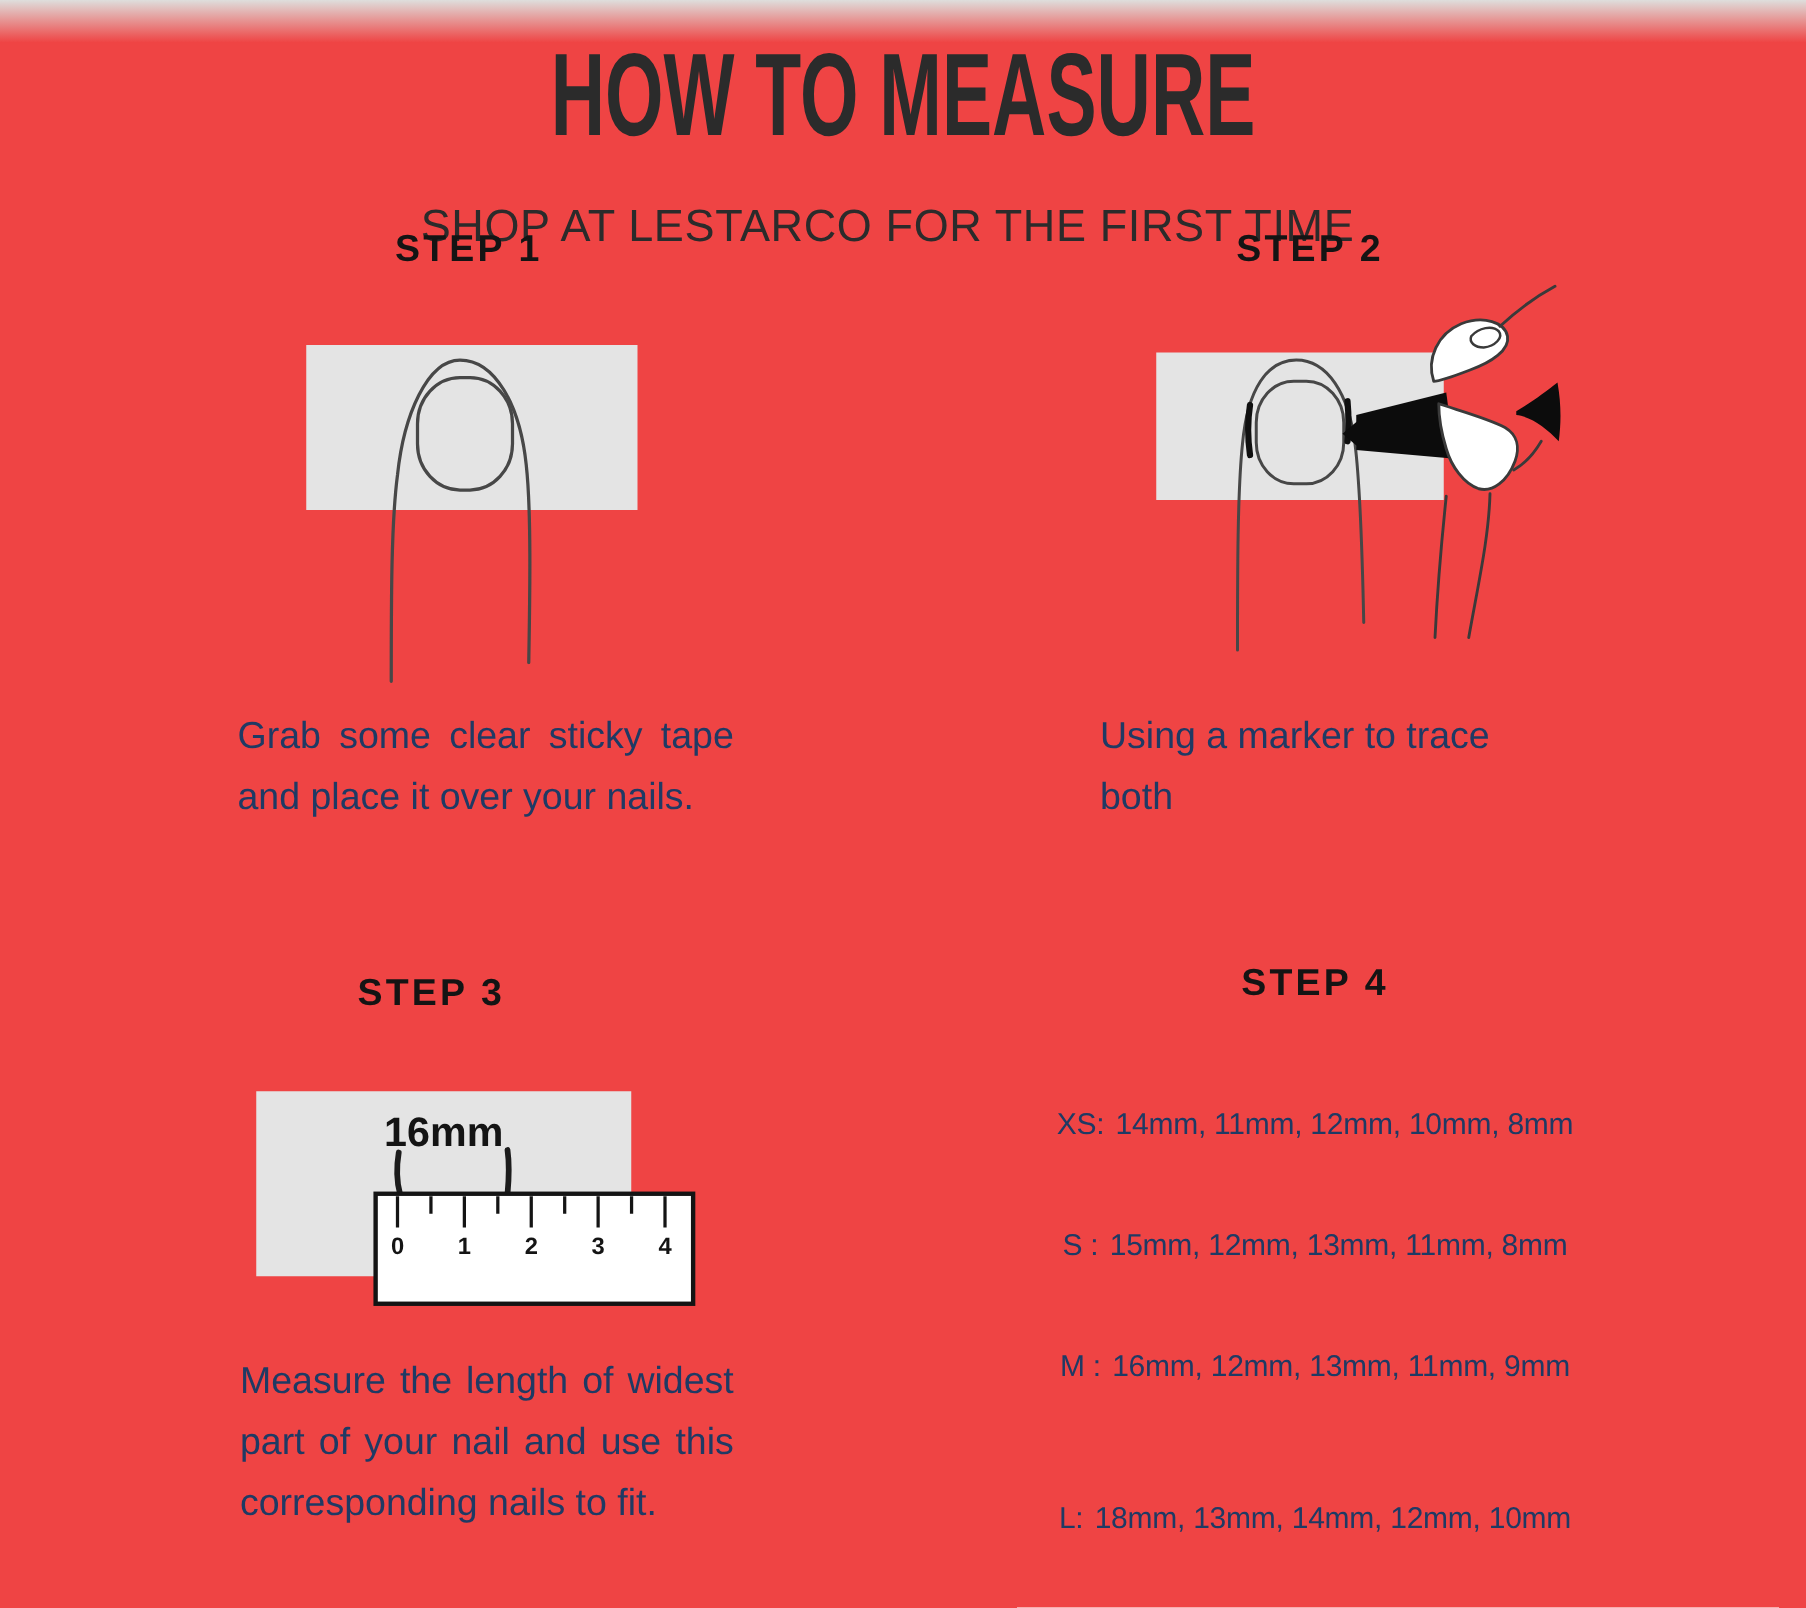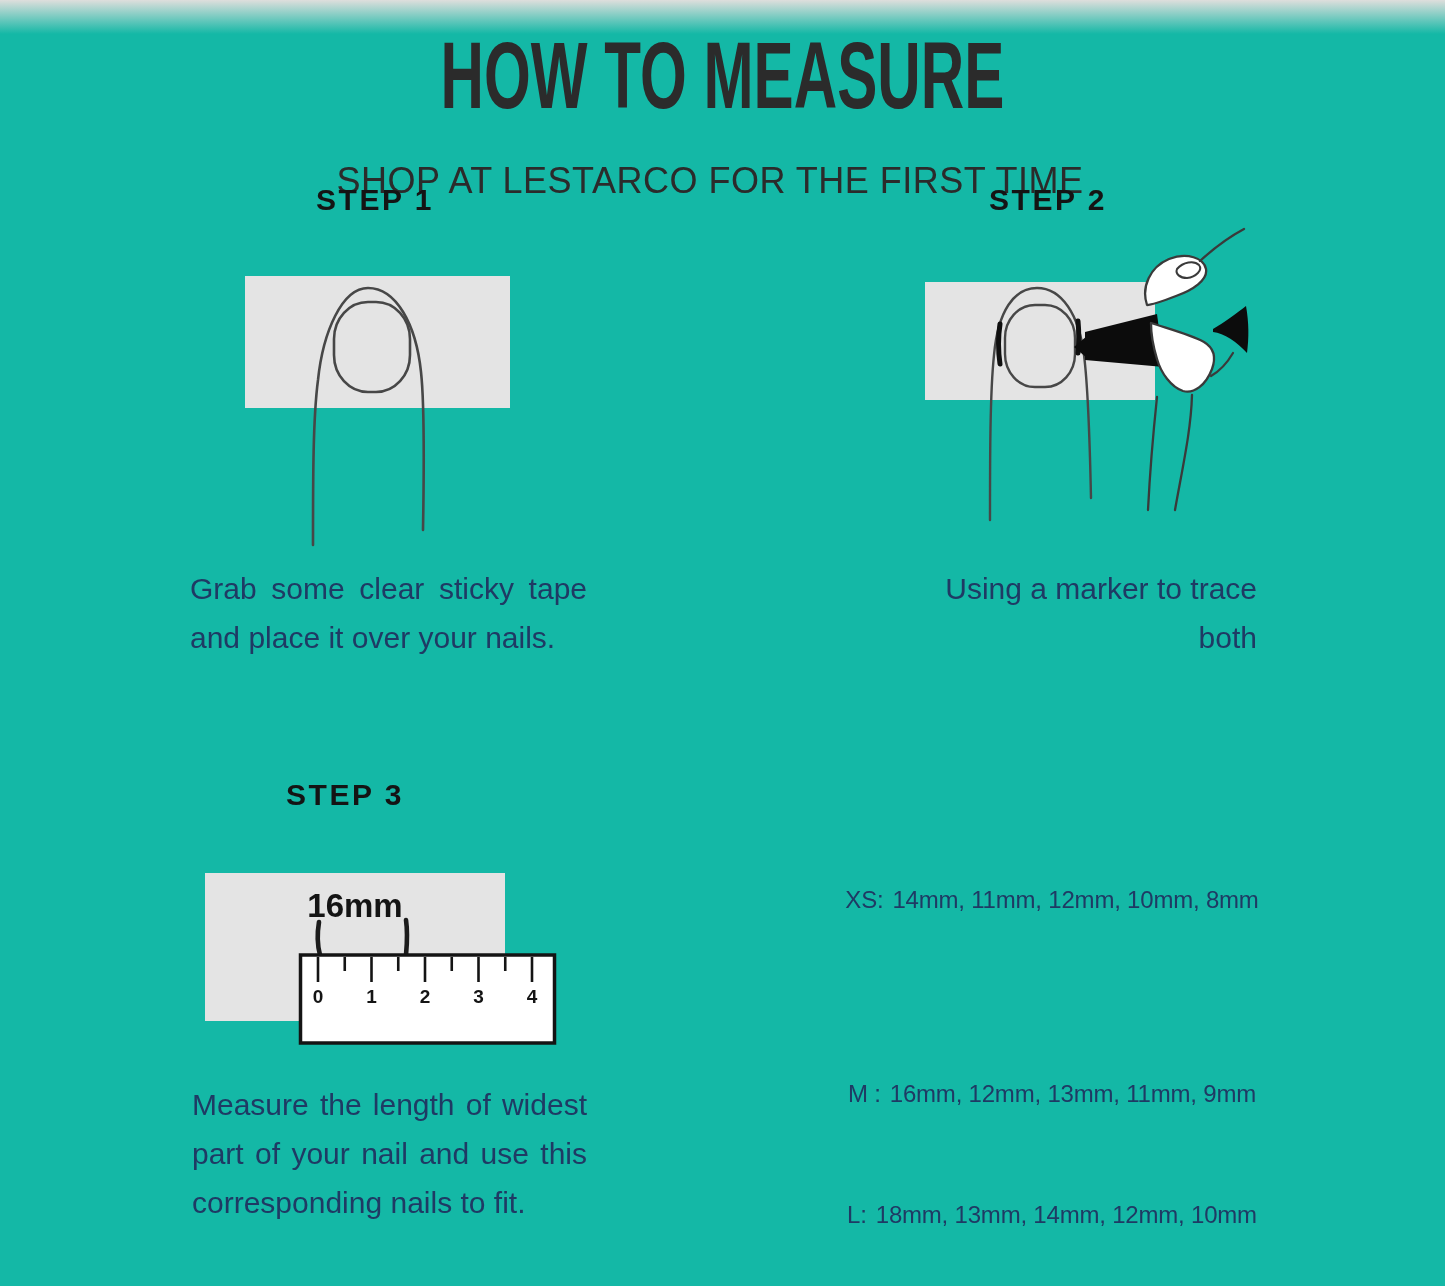--- a/index.html
+++ b/index.html
@@ -8,21 +8,21 @@
     --title:#2b2b2b;
     --tape:#e4e4e4;
     --line:#474747;
   }
   *{margin:0;padding:0;box-sizing:border-box;}
   html,body{background:#ffffff;}
   body{font-family:"Liberation Sans", sans-serif;}
   .page{
     position:relative;
     width:1445px;height:1286px;
-    background:#14b8a6;
+    background:#ef4444;
     overflow:hidden;
   }
   .top-fade{
     position:absolute;top:0;left:0;right:0;height:34px;
     background:linear-gradient(#dededc, rgba(255,255,255,0));
     pointer-events:none;
   }
   
   .title-wrap{
     position:absolute;top:22px;left:0;width:100%;
@@ -62,21 +62,21 @@
   
   .caption{
     position:absolute;
     font-size:30px;line-height:49px;color:var(--navy);
   }
   #cap1{left:190px;top:564px;width:397px;}
   #cap2{left:880px;top:564px;width:377px;}
   #cap3{left:192px;top:1080px;width:395px;}
   .jline{text-align:justify;text-align-last:justify;}
   .lline{text-align:left;}
-  .cline{text-align:right;}
+  .cline{text-align:left;}
   
   .size-row{
     position:absolute;left:772px;width:560px;
     text-align:center;font-size:24px;color:var(--navy);
     white-space:nowrap;letter-spacing:-0.2px;
   }
   .size-key{margin-right:9px;}
   #row-0{top:886px;}
   #row-1{top:983px;}
   #row-2{top:1080px;}
@@ -89,20 +89,21 @@
   <div class="top-fade"></div>
 
   <div class="title-wrap">
     <span class="title-inner">HOW TO MEASURE</span>
   </div>
   <div class="subtitle">SHOP AT LESTARCO FOR THE FIRST TIME</div>
 
   <div class="step-label" id="lbl1">STEP 1</div>
   <div class="step-label" id="lbl2">STEP 2</div>
   <div class="step-label" id="lbl3">STEP 3</div>
+  <div class="step-label" id="lbl4">STEP 4</div>
 
   <svg class="illus" id="illus1" width="330" height="285" viewBox="0 0 330 285">
     <rect x="15" y="8" width="265" height="132" fill="#e4e4e4"></rect>
     <path d="M 83 277 C 83 210 83 150 88 112 C 93 64 112 20 138 20 C 166 20 186 56 191 104 C 195 140 194 205 193 262" fill="none" stroke="#474747" stroke-width="2.6" stroke-linecap="round"></path>
     <rect x="104" y="34" width="76" height="90" rx="34" ry="37" fill="none" stroke="#474747" stroke-width="2.6"></rect>
   </svg>
 
   <svg class="illus" id="illus2" width="375" height="330" viewBox="0 0 375 330">
     <rect x="30" y="57" width="230" height="118" fill="#e4e4e4"></rect>
     <path d="M 95 295 C 95 232 95 168 99 130 C 103 86 119 63 142 63 C 167 63 184 90 189 130 C 193 162 195 225 196 273" fill="none" stroke="#474747" stroke-width="2.4" stroke-linecap="round"></path>
@@ -163,19 +164,22 @@
   </div>
   <div class="caption" id="cap3">
     <div class="jline">Measure the length of widest</div>
     <div class="jline">part of your nail and use this</div>
     <div class="lline">corresponding nails to fit.</div>
   </div>
 
   <div class="size-row" id="row-0">
     <span class="size-key">XS:</span><span>14mm, 11mm, 12mm, 10mm, 8mm</span>
   </div>
+  <div class="size-row" id="row-1">
+    <span class="size-key">S :</span><span>15mm, 12mm, 13mm, 11mm, 8mm</span>
+  </div>
   <div class="size-row" id="row-2">
     <span class="size-key">M :</span><span>16mm, 12mm, 13mm, 11mm, 9mm</span>
   </div>
   <div class="size-row" id="row-3">
     <span class="size-key">L:</span><span>18mm, 13mm, 14mm, 12mm, 10mm</span>
   </div>
 </div>
 
 </body></html>

